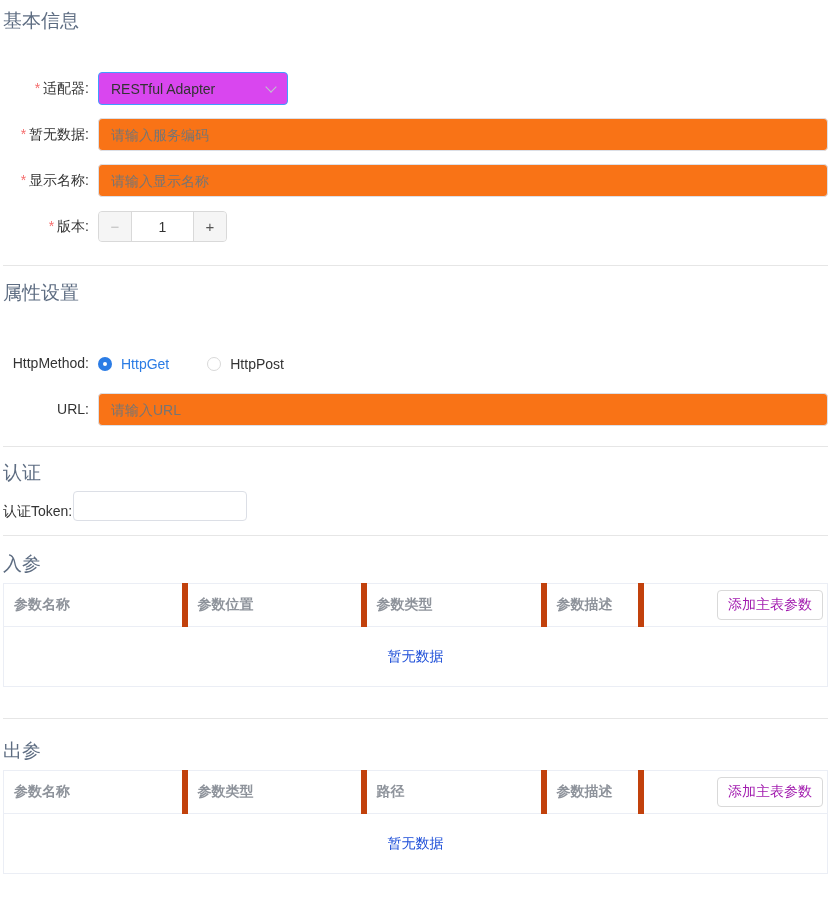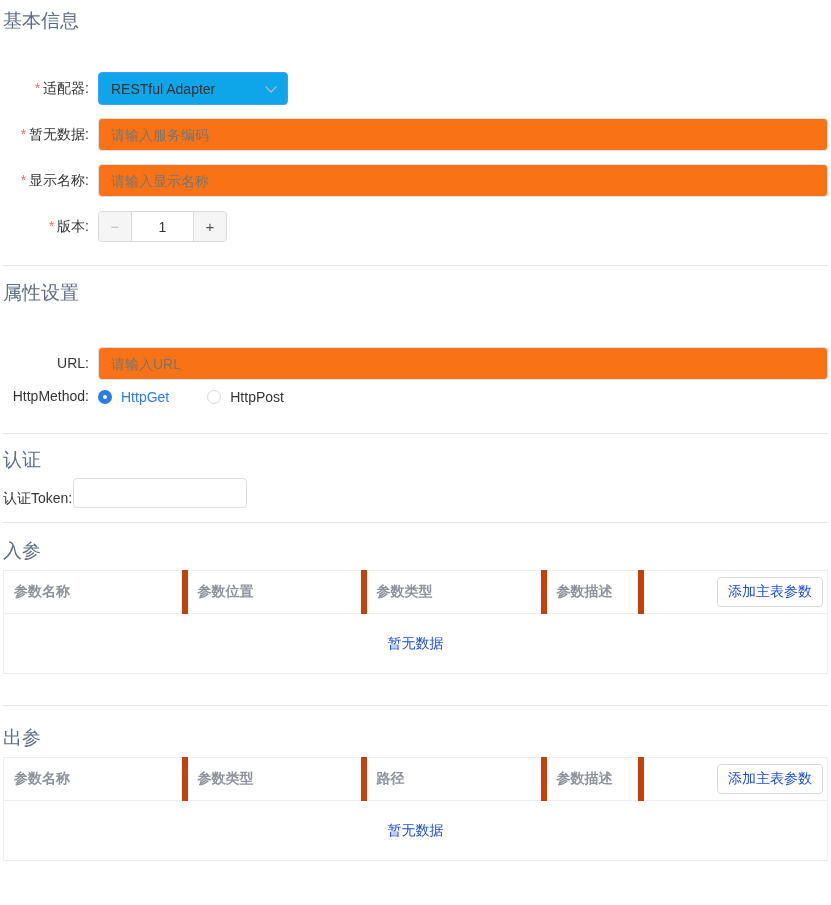--- a/index.html
+++ b/index.html
@@ -38,21 +38,21 @@
   .text-input {
     width: 100%; height: 33px; border: 1px solid #dcdfe6; border-radius: 4px;
     padding: 0 12px; font-size: 14px; color: #333; outline: none;
     font-family: "Liberation Sans", sans-serif; background: #f97316;
   }
   .text-input::placeholder { color: #757575; opacity: 1; }
 
   .select-box {
     width: 190px; height: 33px; border: 1px solid #409eff; border-radius: 4px;
     display: flex; align-items: center; justify-content: space-between;
-    padding: 0 12px; cursor: pointer; background: #0ea5e9;
+    padding: 0 12px; cursor: pointer; background: #d946ef;
   }
   .select-value { font-size: 14px; color: #333; }
   .chevron {
     width: 8px; height: 8px; margin-top: -4px;
     border-right: 1.5px solid #c0c4cc; border-bottom: 1.5px solid #c0c4cc;
     transform: rotate(45deg);
   }
 
   .stepper {
     display: inline-flex; height: 31px; border: 1px solid #d9d9d9;
@@ -101,21 +101,21 @@
   }
   .param-table th {
     height: 43px; text-align: left; padding: 0 0 0 10px;
     font-size: 14px; font-weight: 700; color: #8e939b;
     border-bottom: 1px solid #ebeef5; border-right: 6px solid #c2410c;
     background: #fff;
   }
   .param-table th:last-child { border-right: none; text-align: right; padding-right: 4px; }
   .add-btn {
     height: 30px; padding: 0 10px; background: #fff; border: 1px solid #d9d9d9;
-    border-radius: 4px; font-size: 14px; color: #1d4ed8; cursor: pointer;
+    border-radius: 4px; font-size: 14px; color: #a21caf; cursor: pointer;
     font-family: "Liberation Sans", sans-serif; font-weight: 400;
   }
   .empty-cell {
     height: 60px; text-align: center; color: #1d4ed8; font-size: 14px; font-weight: 400;
   }
 </style>
 </head>
 <body>
 
 <div class="page">
@@ -154,44 +154,44 @@
         <button class="step-btn step-minus">−</button>
         <input class="step-val" type="text" value="1" style="">
         <button class="step-btn step-plus">+</button>
       </div>
     </div>
   </div>
 
   <div class="divider d1"></div>
 
   <h2 class="section-title t-props">属性设置</h2>
-
-  <div class="form-row" style="margin-bottom:0;">
-    <div class="form-label"><span>URL:</span></div>
-    <div class="form-control">
-      <input class="text-input" type="text" placeholder="请输入URL" style="">
-    </div>
-  </div>
 
   <div class="form-row">
     <div class="form-label"><span>HttpMethod:</span></div>
     <div class="form-control">
       <div class="radio-group">
         <div class="radio-option">
           <span class="radio-circle checked"></span>
           <span class="radio-label checked">HttpGet</span>
         </div>
         <div class="radio-option">
           <span class="radio-circle unchecked"></span>
           <span class="radio-label unchecked">HttpPost</span>
         </div>
       </div>
     </div>
   </div>
 
+  <div class="form-row" style="margin-bottom:0;">
+    <div class="form-label"><span>URL:</span></div>
+    <div class="form-control">
+      <input class="text-input" type="text" placeholder="请输入URL" style="">
+    </div>
+  </div>
+
   <div class="divider d2"></div>
 
   <h2 class="section-title t-auth">认证</h2>
 
   <div class="token-row">
     <span class="token-label">认证Token:</span>
     <input class="token-input" type="text" value="" style="">
   </div>
 
   <div class="divider d3"></div>

